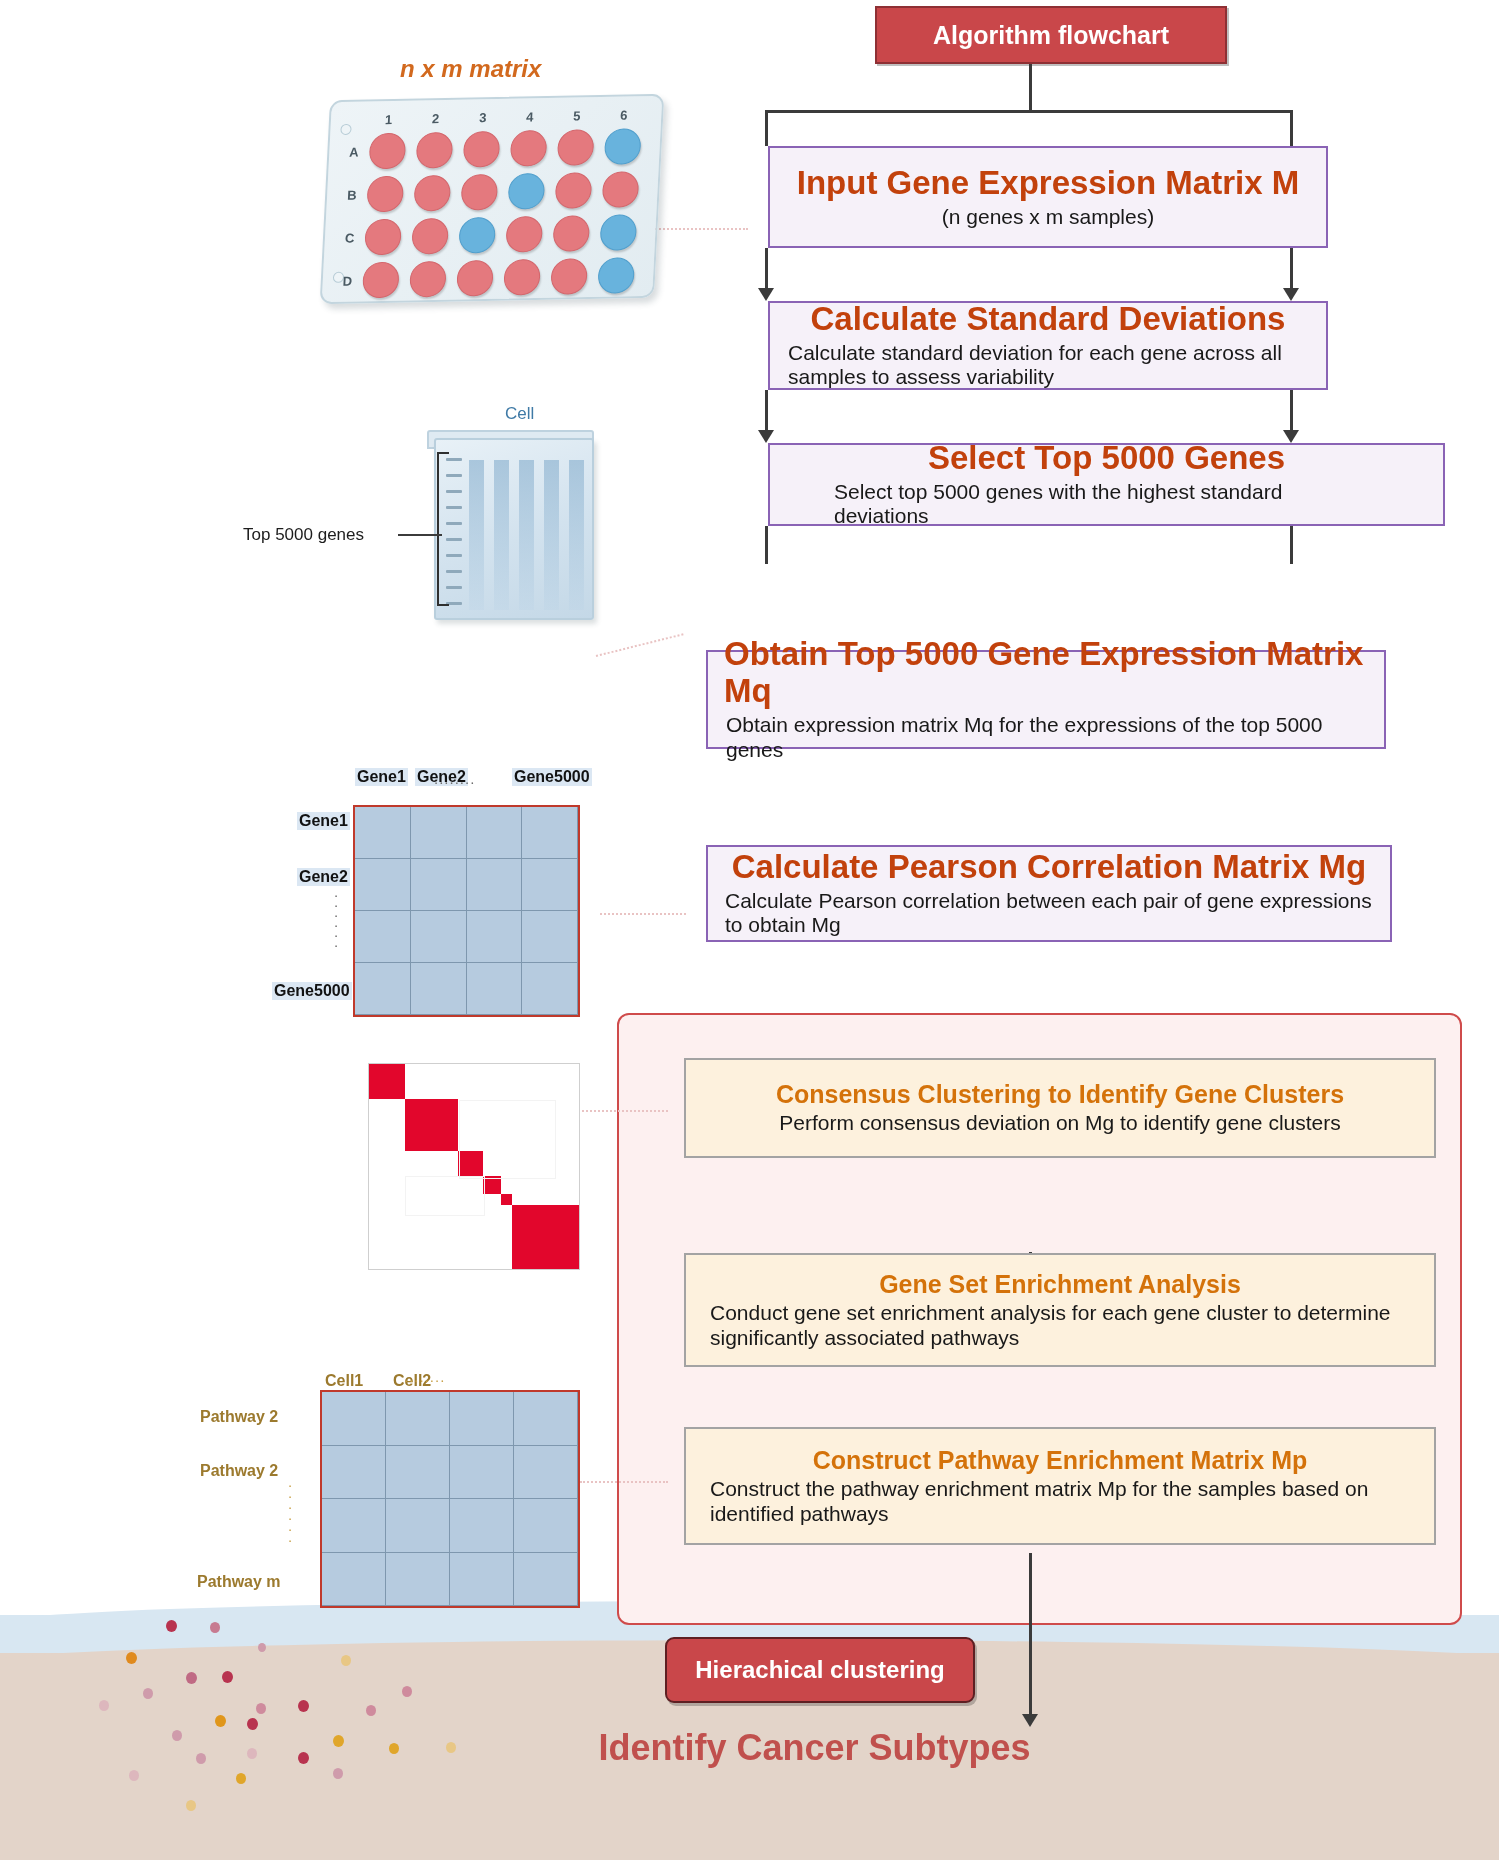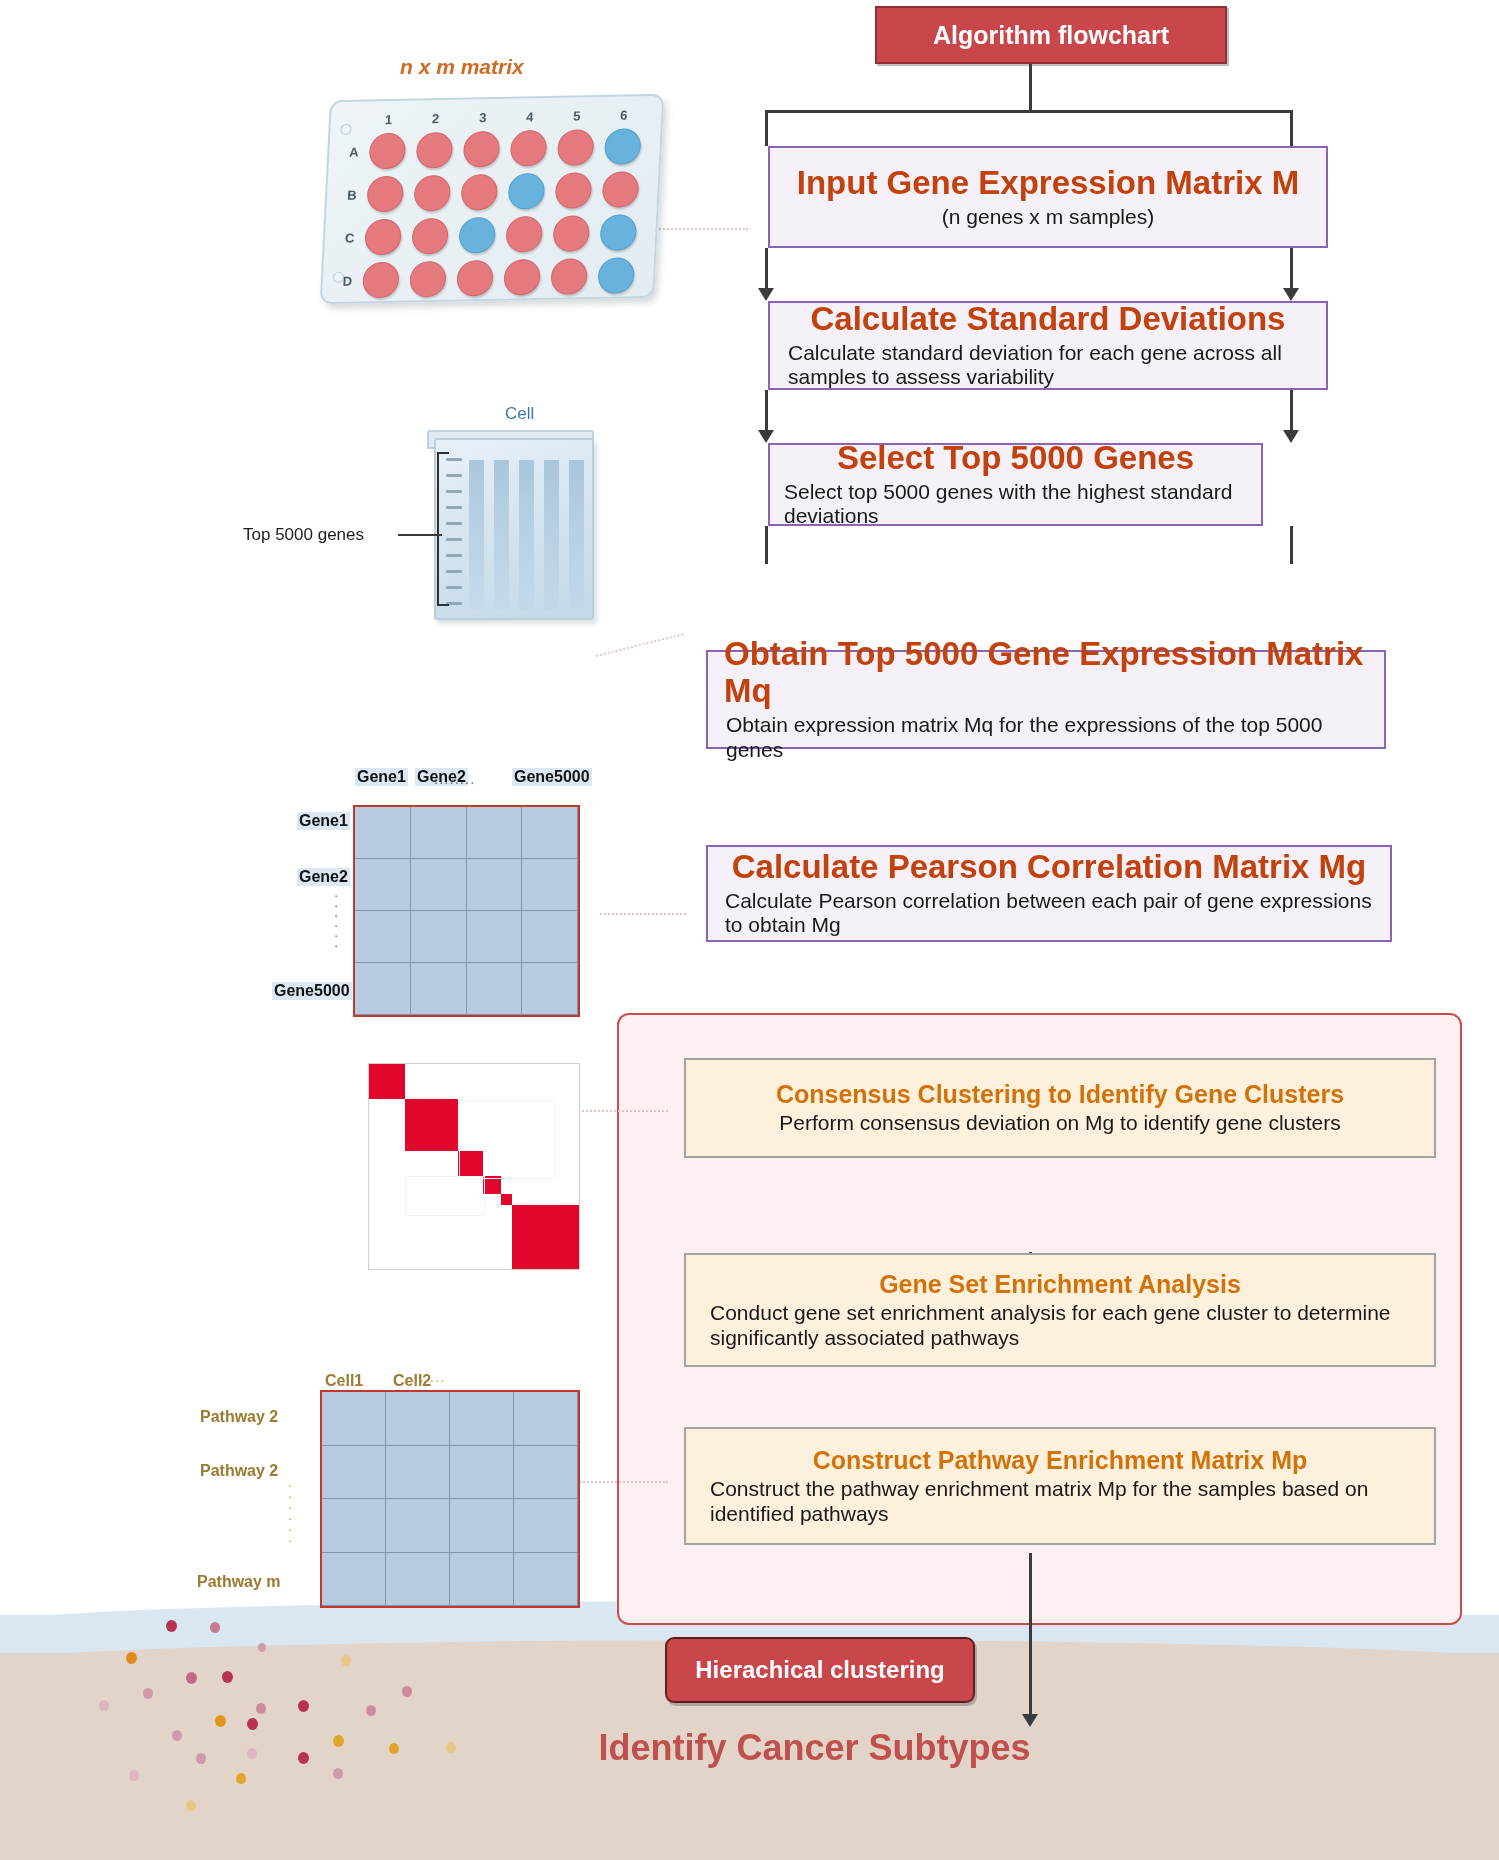--- a/index.html
+++ b/index.html
@@ -95,21 +95,21 @@
     box-shadow:1px 2px 2px rgba(0,0,0,.18);
   }
   .well.red{background:#e4797e;border:1px solid #d4666c;}
   .well.blue{background:#68b3dd;border:1px solid #509fcd;}
   .plate-hole{
     position:absolute;width:9px;height:9px;border-radius:50%;
     border:1.5px solid #b7ccd6;background:#eef4f7;
   }
   .label-nxm{
     position:absolute;left:400px;top:55px;
-    font-style:italic;font-weight:bold;font-size:21px;color:#d2691e;
+    font-style:italic;font-weight:bold;font-size:24px;color:#d2691e;
     font-family:"Liberation Sans", sans-serif;
   }
 
   
   .gel{
     position:absolute;left:434px;top:438px;width:156px;height:178px;
     background:linear-gradient(160deg,#e8f1f7 0%,#d2e2ee 55%,#c4d8e7 100%);
     border:2px solid #b9cfdd;border-radius:3px;
     box-shadow:3px 4px 5px rgba(40,60,70,.16);
   }
@@ -259,21 +259,21 @@
   <div class="box purple-box" style="left:748px;top:146px;width:560px;height:102px;">
     <div class="bt">Input Gene Expression Matrix M</div>
     <div class="bs">(n genes x  m samples)</div>
   </div>
 
   <div class="box purple-box" style="left:748px;top:301px;width:560px;height:89px;padding:0 14px;">
     <div class="bt">Calculate Standard Deviations</div>
     <div class="bs" style="max-width:520px;">Calculate standard deviation for each gene across all samples to assess variability</div>
   </div>
 
-  <div class="box purple-box" style="left:748px;top:443px;width:495px;height:83px;padding:0 14px;">
+  <div class="box purple-box" style="left:748px;top:443px;width:677px;height:83px;padding:0 14px;">
     <div class="bt">Select Top 5000 Genes</div>
     <div class="bs" style="max-width:545px;">Select top 5000 genes with the highest standard deviations</div>
   </div>
 
   <div class="box purple-box" style="left:686px;top:650px;width:680px;height:99px;padding:0 16px;">
     <div class="bt">Obtain Top 5000 Gene Expression Matrix Mq</div>
     <div class="bs" style="max-width:640px;">Obtain expression matrix Mq for the expressions of the top 5000 genes</div>
   </div>
 
   <div class="box purple-box" style="left:686px;top:845px;width:686px;height:97px;padding:0 16px;">

